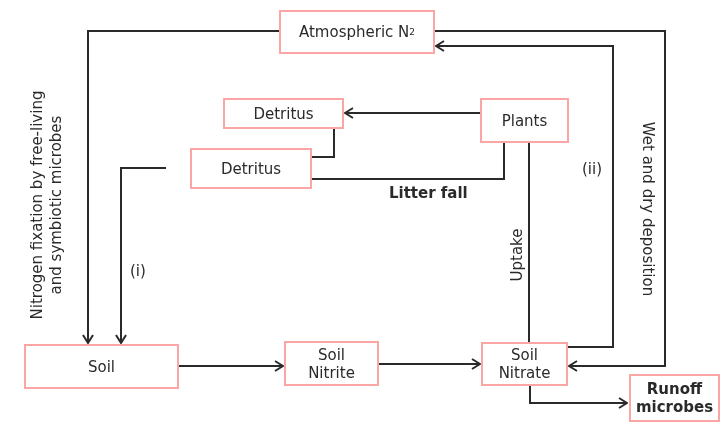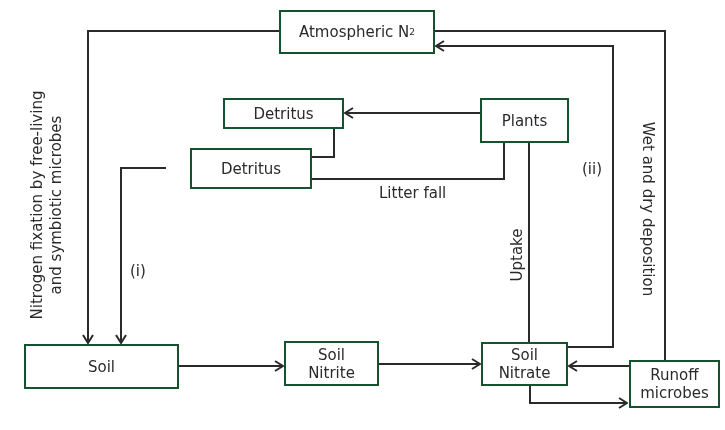--- a/index.html
+++ b/index.html
@@ -1,19 +1,19 @@
 <!DOCTYPE html>
 <html><head>
 <meta charset="utf-8">
 <style>
   html, body { margin: 0; padding: 0; background: #ffffff; }
   body { width: 725px; height: 430px; position: relative; overflow: hidden;
          font-family: "DejaVu Sans", sans-serif; color: #2a2a2a; }
   svg { position: absolute; left: 0; top: 0; }
-  .box { position: absolute; border: 2px solid #14532d; background: #fff;
+  .box { position: absolute; border: 2px solid #fca5a5; background: #fff;
          box-sizing: border-box; display: flex; align-items: center; justify-content: center;
          text-align: center; font-size: 15px; line-height: 18px; }
   .lbl { position: absolute; font-size: 15px; white-space: nowrap; line-height: 18px; }
   .vert { transform-origin: center center; }
   sub { font-size: 9px; }
 </style>
 </head>
 <body>
 
 <svg width="725" height="430">
@@ -72,29 +72,29 @@
 <div class="box" style="left:284px;top:341px;width:95px;height:45px;flex-direction:column;">
   <span>Soil</span>
   <span>Nitrite</span>
 </div>
 
 <div class="box" style="left:481px;top:342px;width:87px;height:44px;flex-direction:column;">
   <span>Soil</span>
   <span>Nitrate</span>
 </div>
 
-<div class="box" style="left:629px;top:360px;width:91px;height:48px;flex-direction:column;">
+<div class="box" style="left:629px;top:374px;width:91px;height:48px;flex-direction:column;font-weight:bold;">
   <span>Runoff</span>
   <span>microbes</span>
 </div>
 
 <div class="lbl vert" style="left:-77px;top:185px;width:250px;height:40px;transform:rotate(-90deg);text-align:center;line-height:19px;">
   <div>Nitrogen fixation by free-living</div>
   <div>and symbiotic microbes</div>
 </div>
 
 <div class="lbl" style="left:130px;top:262px;">(i)</div>
 <div class="lbl" style="left:582px;top:160px;">(ii)</div>
-<div class="lbl" style="left:379px;top:184px;">Litter fall</div>
+<div class="lbl" style="left:389px;top:184px;font-weight:bold;">Litter fall</div>
 
 <div class="lbl vert" style="left:477px;top:246px;width:80px;text-align:center;transform:rotate(-90deg);">Uptake</div>
 
 <div class="lbl vert" style="left:553px;top:200px;width:190px;text-align:center;transform:rotate(90deg);">Wet and dry deposition</div>
 
 </body></html>

